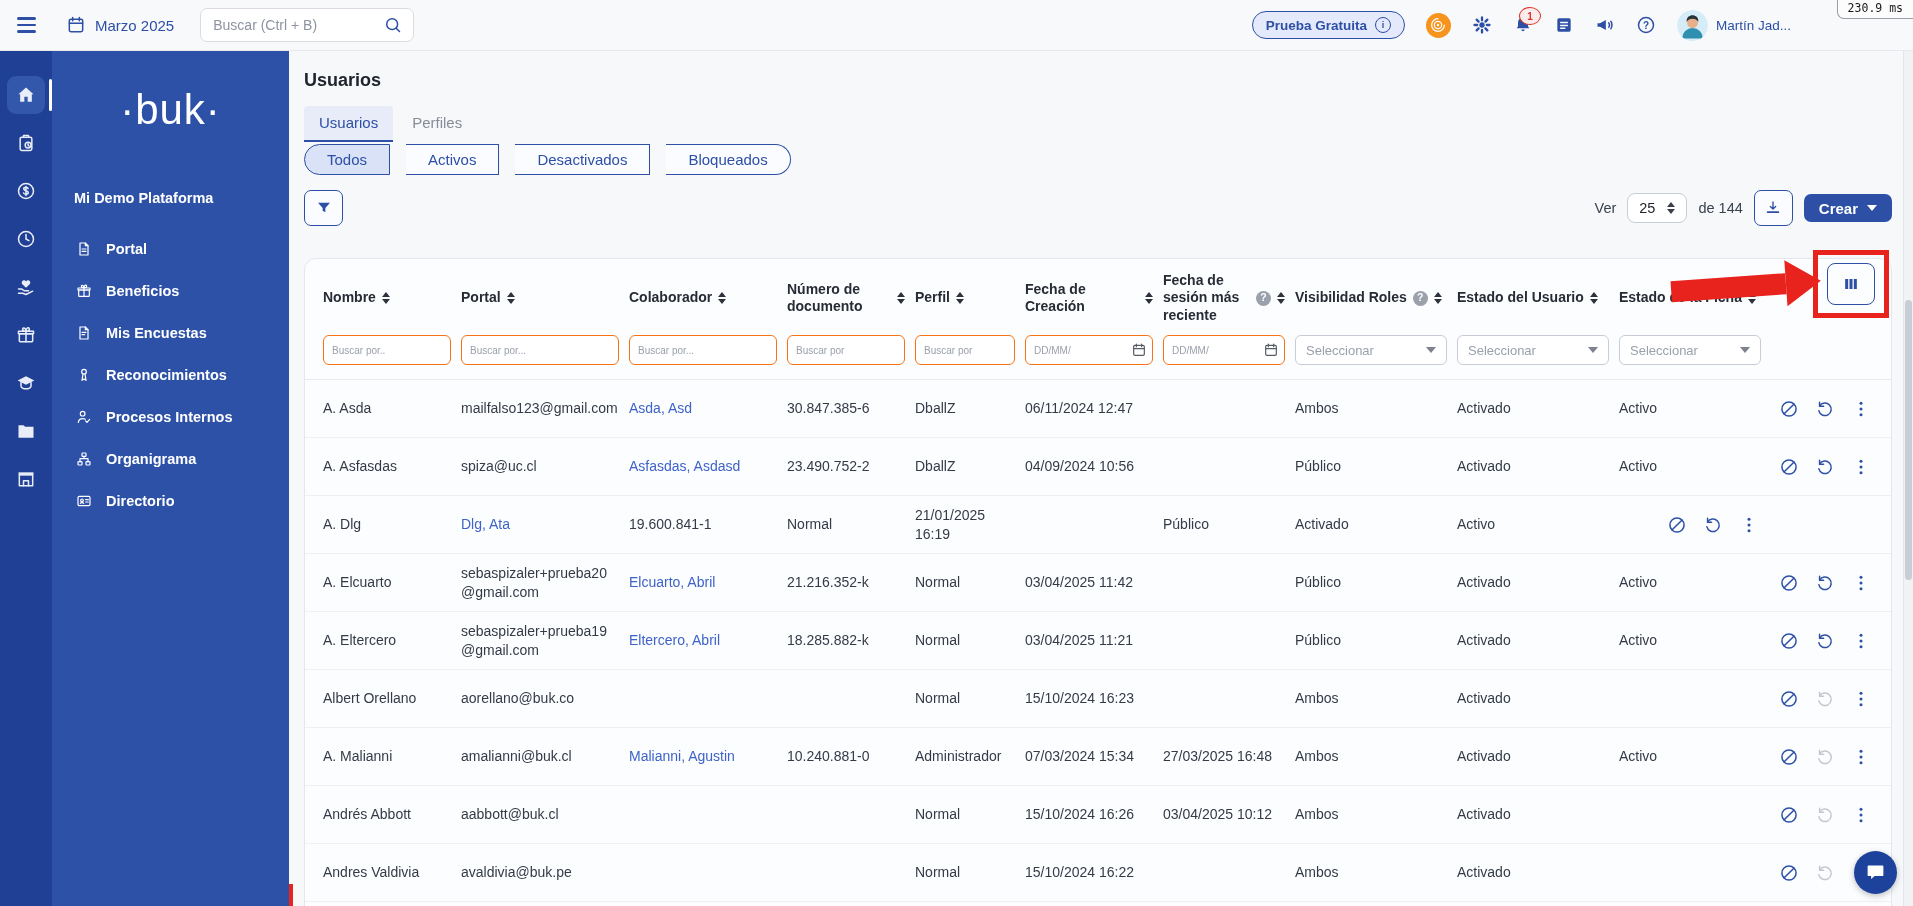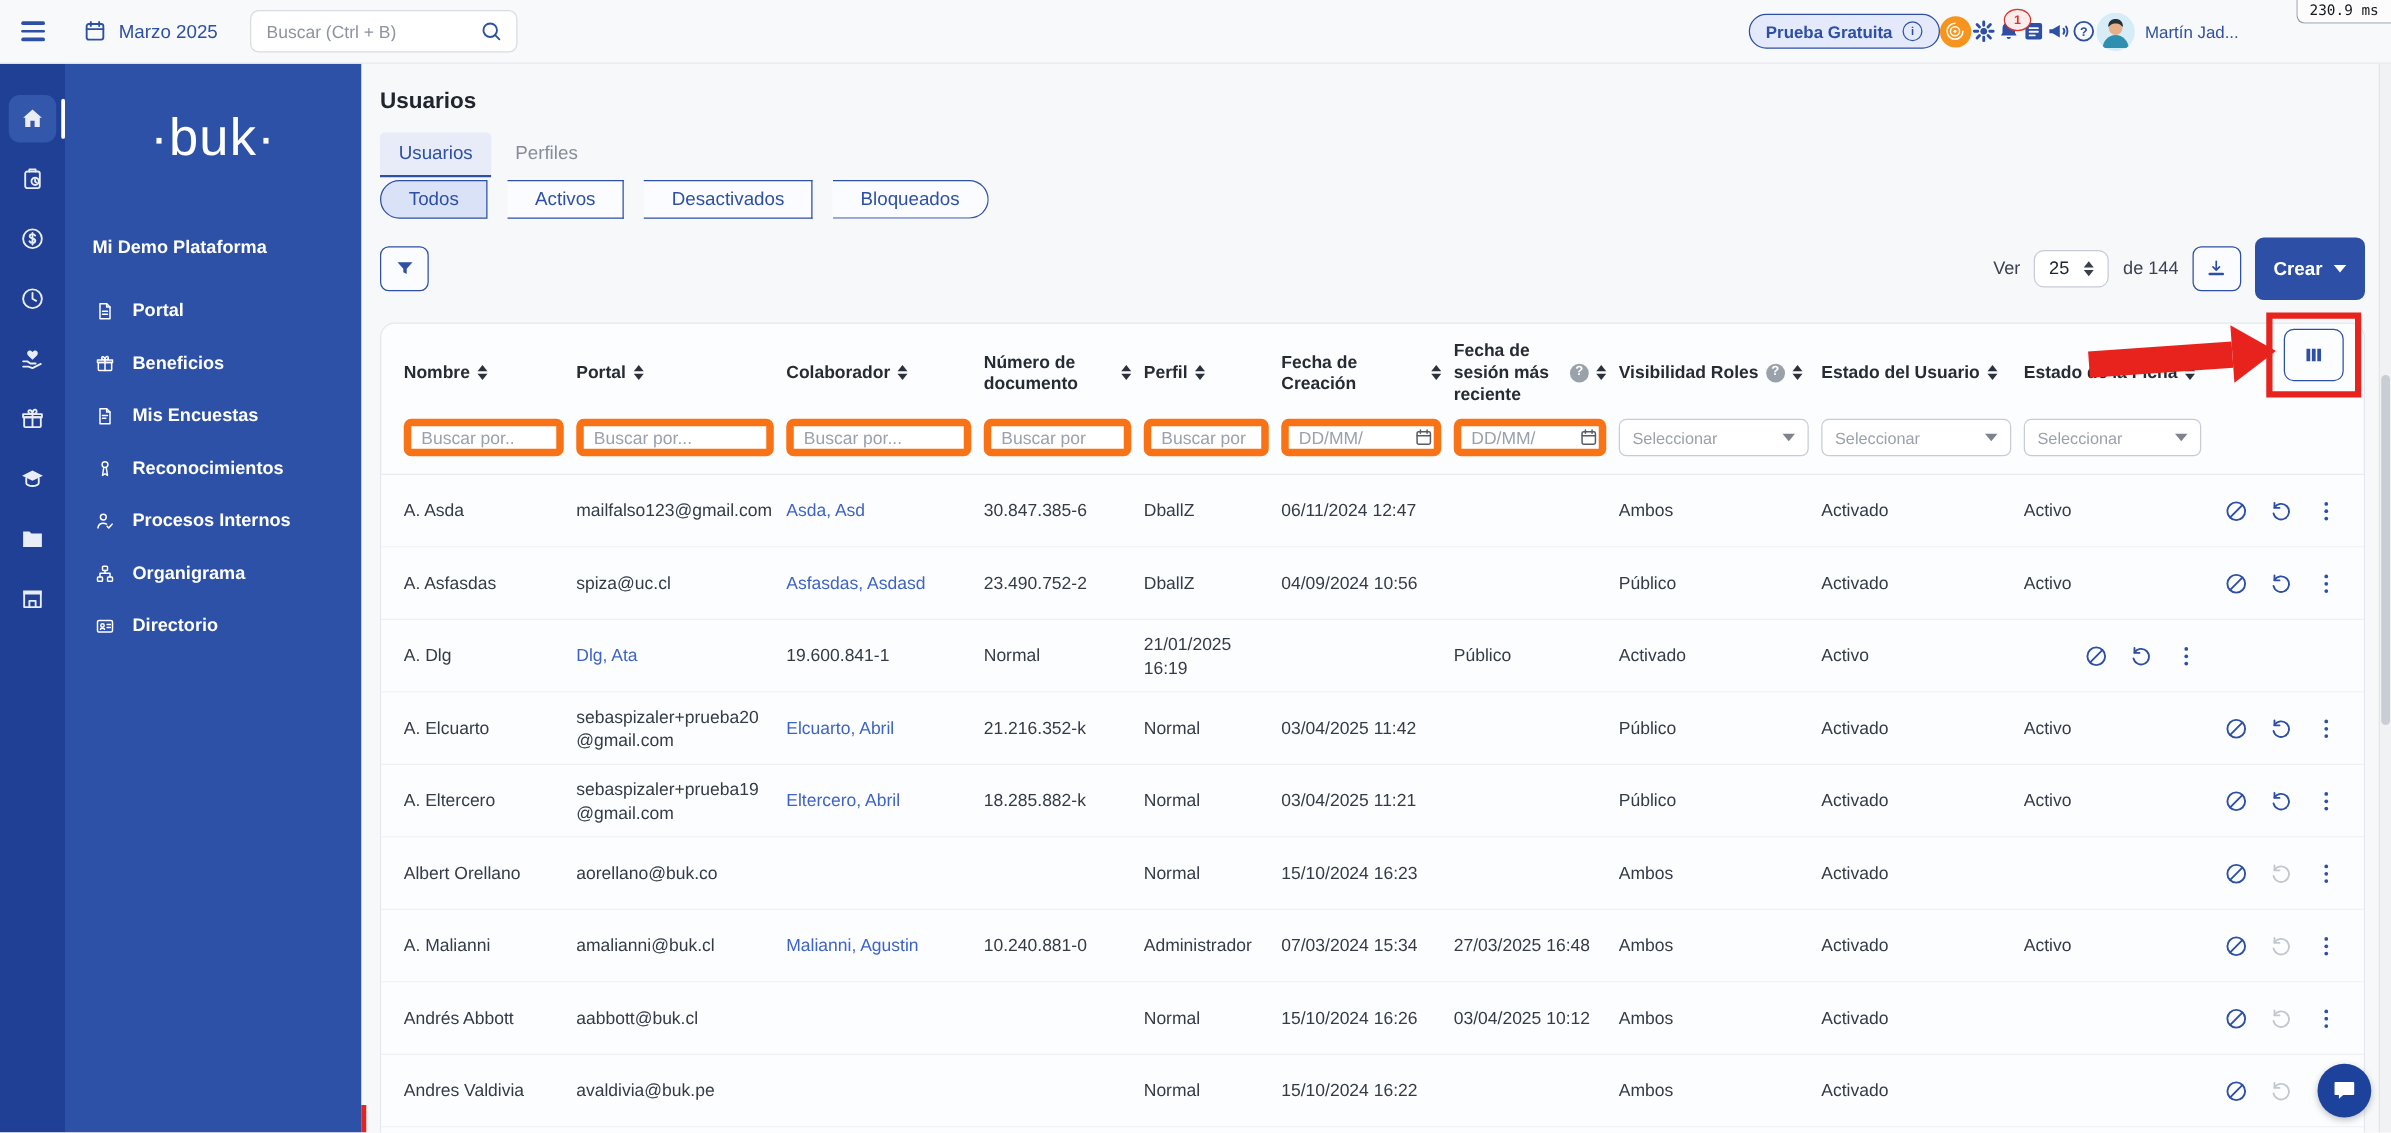--- a/index.html
+++ b/index.html
@@ -12,21 +12,21 @@
   .hamburger{margin-left:17px;display:flex;flex-direction:column;gap:4px;cursor:pointer;}
   .hamburger i{display:block;width:19px;height:2.6px;background:#2d4fa5;border-radius:2px;}
   .tb-date{display:flex;align-items:center;gap:9px;margin-left:30px;color:#2d4fa5;
            font-size:15px;font-weight:500;}
   .tb-ic{width:20px;height:20px;color:#2d4fa5;display:block;flex:none;}
   .searchbox{margin-left:26px;width:214px;height:34px;background:#fff;border:1px solid #d9dce3;
              border-radius:7px;display:flex;align-items:center;padding:0 10px;box-sizing:border-box;}
   .searchbox input{flex:1;border:0;outline:0;background:transparent;font-size:14px;
                    font-family:inherit;color:#30353f;min-width:0;}
   .searchbox input::placeholder{color:#8d93a0;}
-  .tb-right{margin-left:auto;display:flex;align-items:center;padding-right:122px;}
+  .tb-right{margin-left:auto;display:flex;align-items:center;gap:21px;padding-right:122px;}
   .trial-pill{display:flex;align-items:center;gap:8px;padding:5px 13px;border-radius:16px;
               border:1px solid #2d4fa5;background:#e4eafb;color:#2d4fa5;font-size:13.5px;font-weight:bold;}
   .info-dot{width:14px;height:14px;border:1.4px solid #2d4fa5;border-radius:50%;display:grid;
             place-items:center;font-size:9px;font-weight:bold;}
   .info-dot::after{content:"i";}
   .target-chip{width:25px;height:25px;border-radius:50%;background:#f7941d;color:#fff;
                display:grid;place-items:center;}
   .target-chip .tb-ic{width:16px;height:16px;color:#fff;}
   .bell-wrap{position:relative;}
   .badge{position:absolute;top:-8px;right:-8px;min-width:16px;height:16px;border-radius:50%;
@@ -73,41 +73,41 @@
             display:grid;place-items:center;color:#2d4fa5;cursor:pointer;}
   .icon-btn .tb-ic{width:18px;height:18px;color:#2d4fa5;}
   .toolbar-right{margin-left:auto;display:flex;align-items:center;gap:11px;}
   .ver-label,.total{font-size:14.5px;color:#3a4150;}
   .page-size{display:flex;align-items:center;gap:12px;border:1px solid #c7ccd6;background:#fff;
              border-radius:8px;padding:6px 11px;font-size:14.5px;color:#22262e;cursor:pointer;}
   .spin{display:flex;flex-direction:column;gap:2.5px;}
   .spin i{width:0;height:0;border-left:4px solid transparent;border-right:4px solid transparent;}
   .spin .up{border-bottom:5px solid #3a3f49;}
   .spin .dn{border-top:5px solid #3a3f49;}
-  .create-btn{height:50px;padding:0 15px;background:#2d4fa5;color:#fff;font-size:15px;font-weight:bold;
+  .create-btn{height:28px;padding:0 15px;background:#2d4fa5;color:#fff;font-size:15px;font-weight:bold;
               border-radius:7px;display:flex;align-items:center;gap:9px;cursor:pointer;}
   .caret-w{width:0;height:0;border-left:5px solid transparent;border-right:5px solid transparent;
            border-top:6px solid #fff;}
 
   
   .card{position:absolute;left:15px;right:21px;top:208px;bottom:-60px;background:#fcfdff;
         border:1px solid #e4e7ee;border-radius:12px;overflow:hidden;}
   .thead,.tfilter,.trow{display:grid;column-gap:10px;padding:0 18px;align-items:center;
         grid-template-columns:128px 158px 148px 118px 100px 128px 122px 152px 152px 142px 1fr;}
   .thead{min-height:66px;padding-top:6px;}
   .th{display:flex;align-items:center;gap:6px;font-size:14px;font-weight:bold;color:#262b34;line-height:1.25;}
   .sort{display:inline-flex;flex-direction:column;gap:2px;flex:none;}
   .sort i{width:0;height:0;border-left:4px solid transparent;border-right:4px solid transparent;}
   .sort .up{border-bottom:5px solid #2c313b;}
   .sort .dn{border-top:5px solid #2c313b;}
   .help{width:15px;height:15px;border-radius:50%;background:#9aa1ab;color:#fff;font-size:10.5px;
         font-weight:bold;display:grid;place-items:center;flex:none;}
   .help::after{content:"?";}
   .tfilter{padding-top:4px;padding-bottom:14px;border-bottom:1px solid #e8eaef;align-items:start;}
-  .f-input{height:30px;border:6px solid #f97316;border-radius:6px;background:#fff;font-size:14px;
+  .f-input{height:30px;border:1px solid #f97316;border-radius:6px;background:#fff;font-size:10px;
            color:#30353f;padding:0 8px;width:100%;box-sizing:border-box;font-family:inherit;outline:0;}
   .f-input::placeholder{color:#9aa0ac;}
   .f-date{position:relative;}
   .f-date .f-input{padding-right:26px;}
   .cal-ic{position:absolute;right:6px;top:50%;transform:translateY(-50%);width:16px;height:16px;color:#555c66;}
   .f-select{height:30px;border:1px solid #c7ccd6;border-radius:6px;background:#fff;display:flex;
             align-items:center;justify-content:space-between;padding:0 10px;font-size:13px;color:#9aa0ac;
             box-sizing:border-box;cursor:pointer;}
   .sel-caret{width:0;height:0;border-left:5px solid transparent;border-right:5px solid transparent;
              border-top:6px solid #7d828c;}

